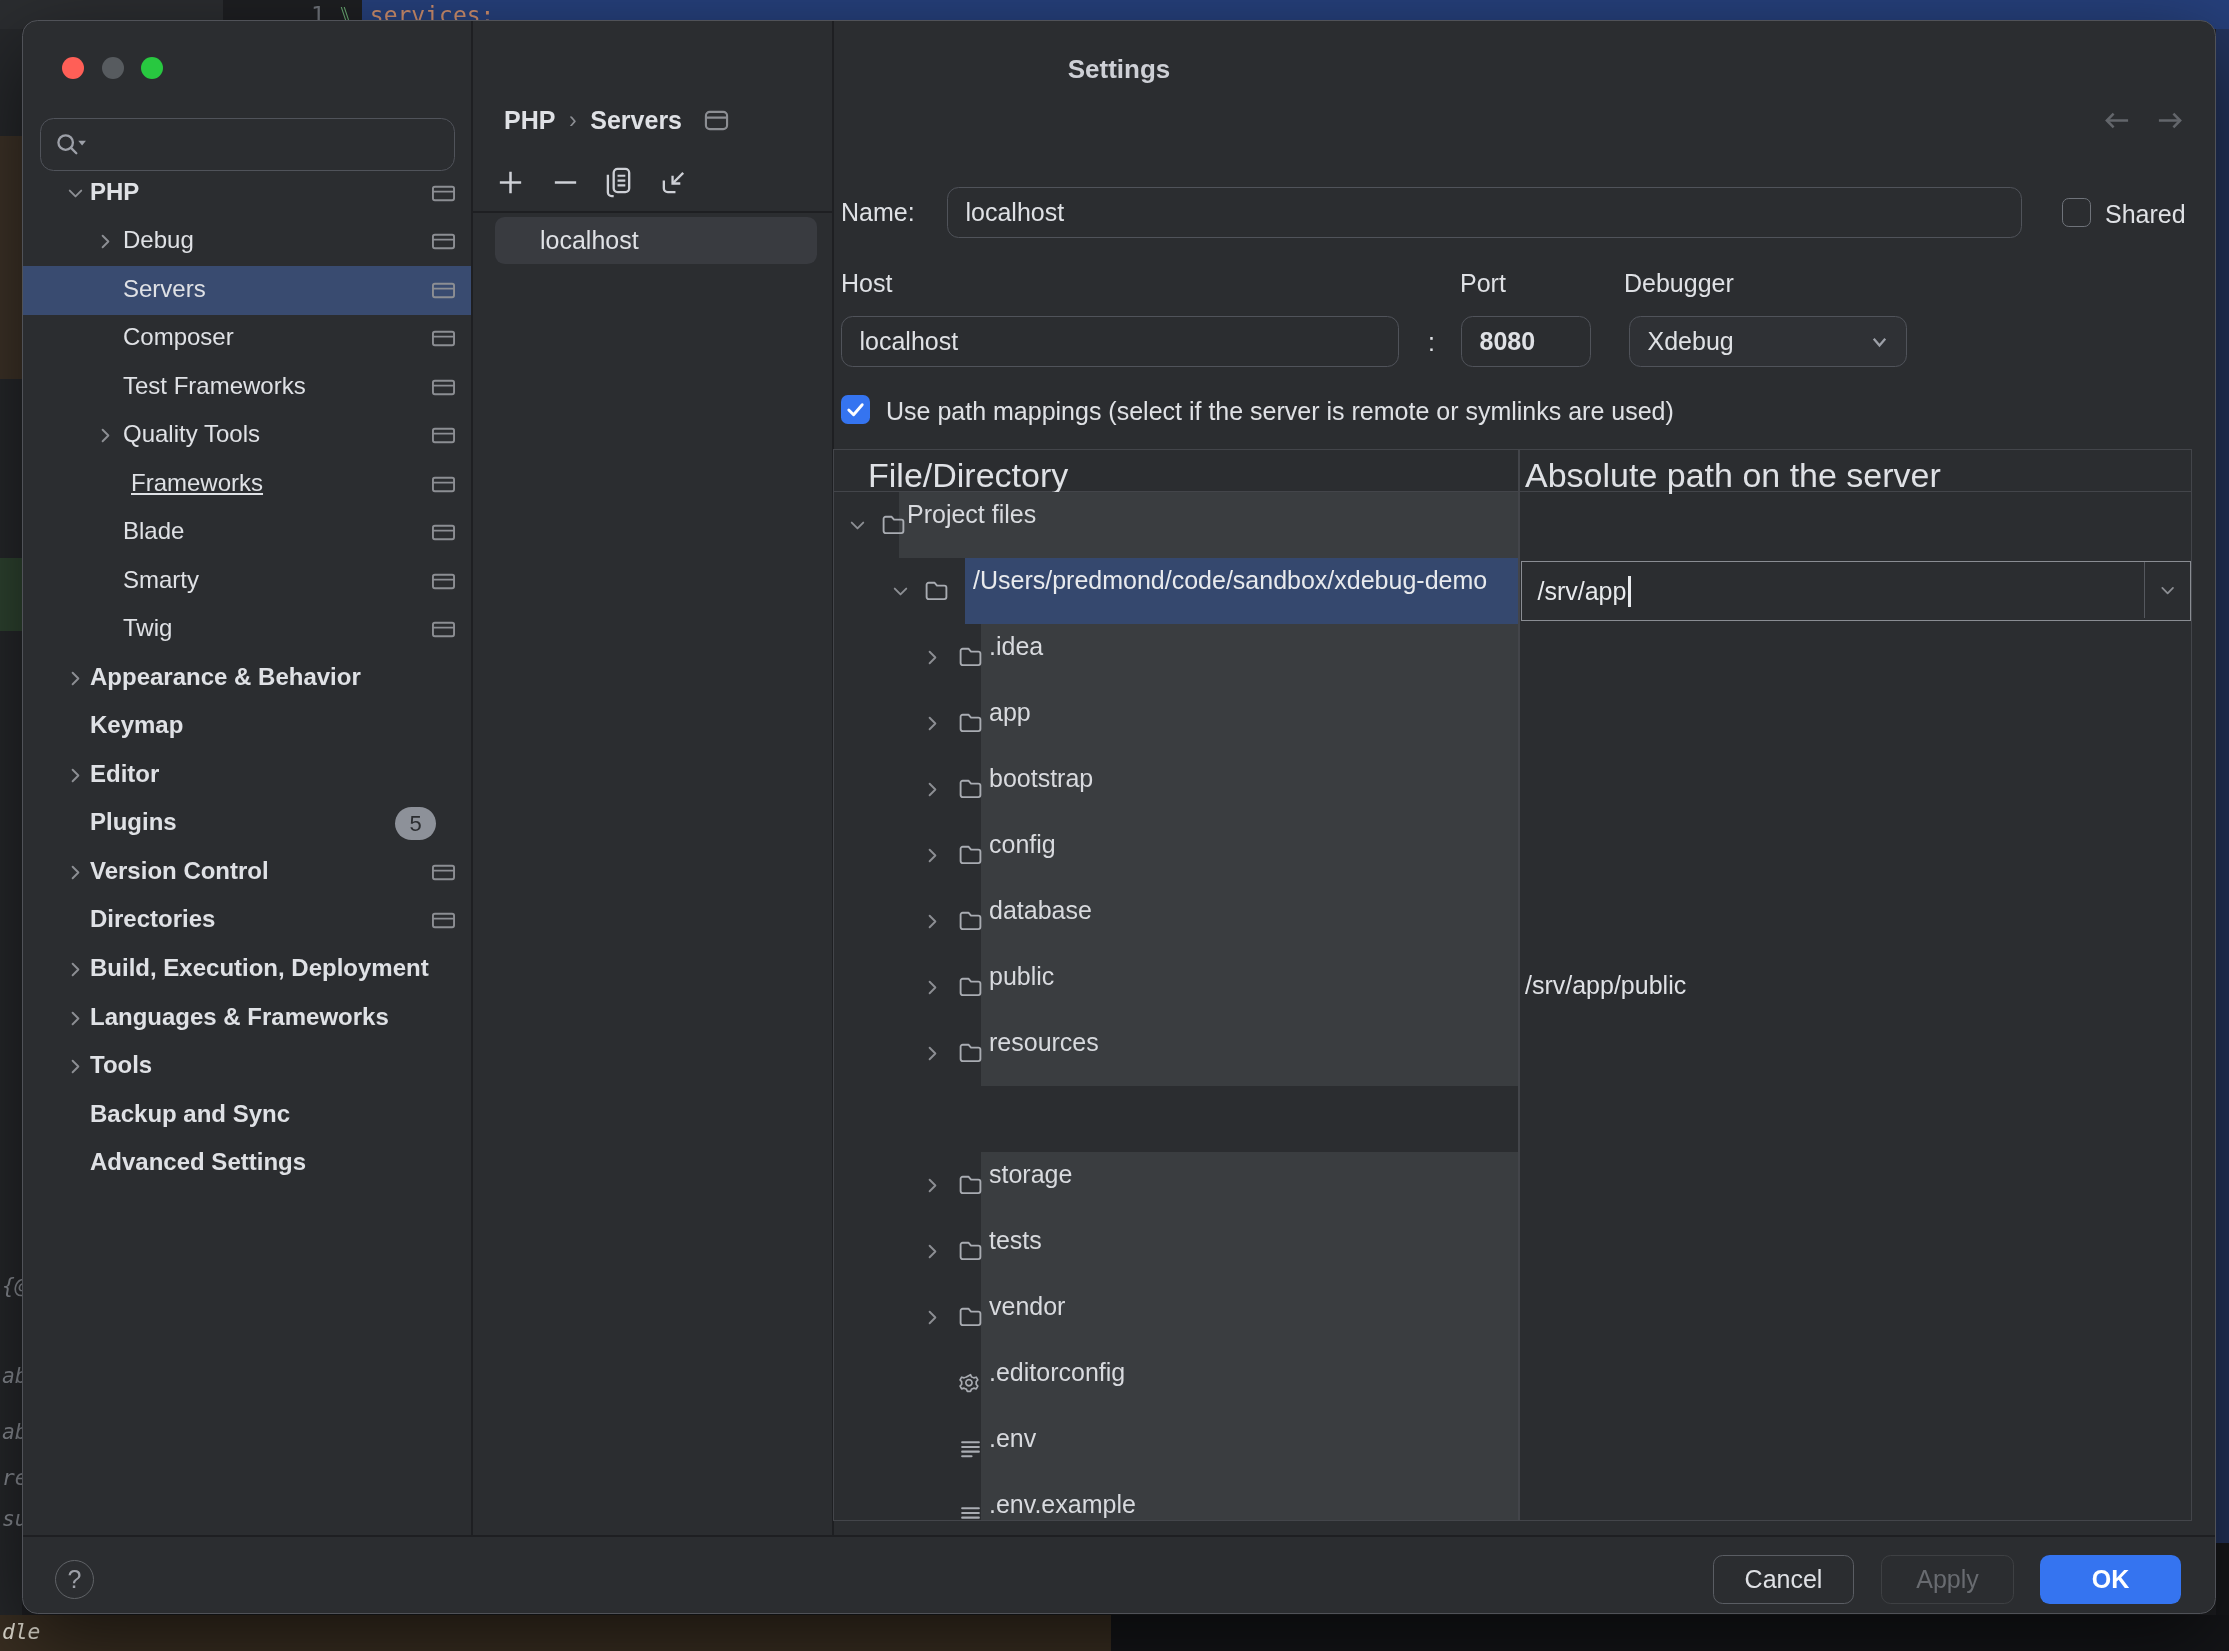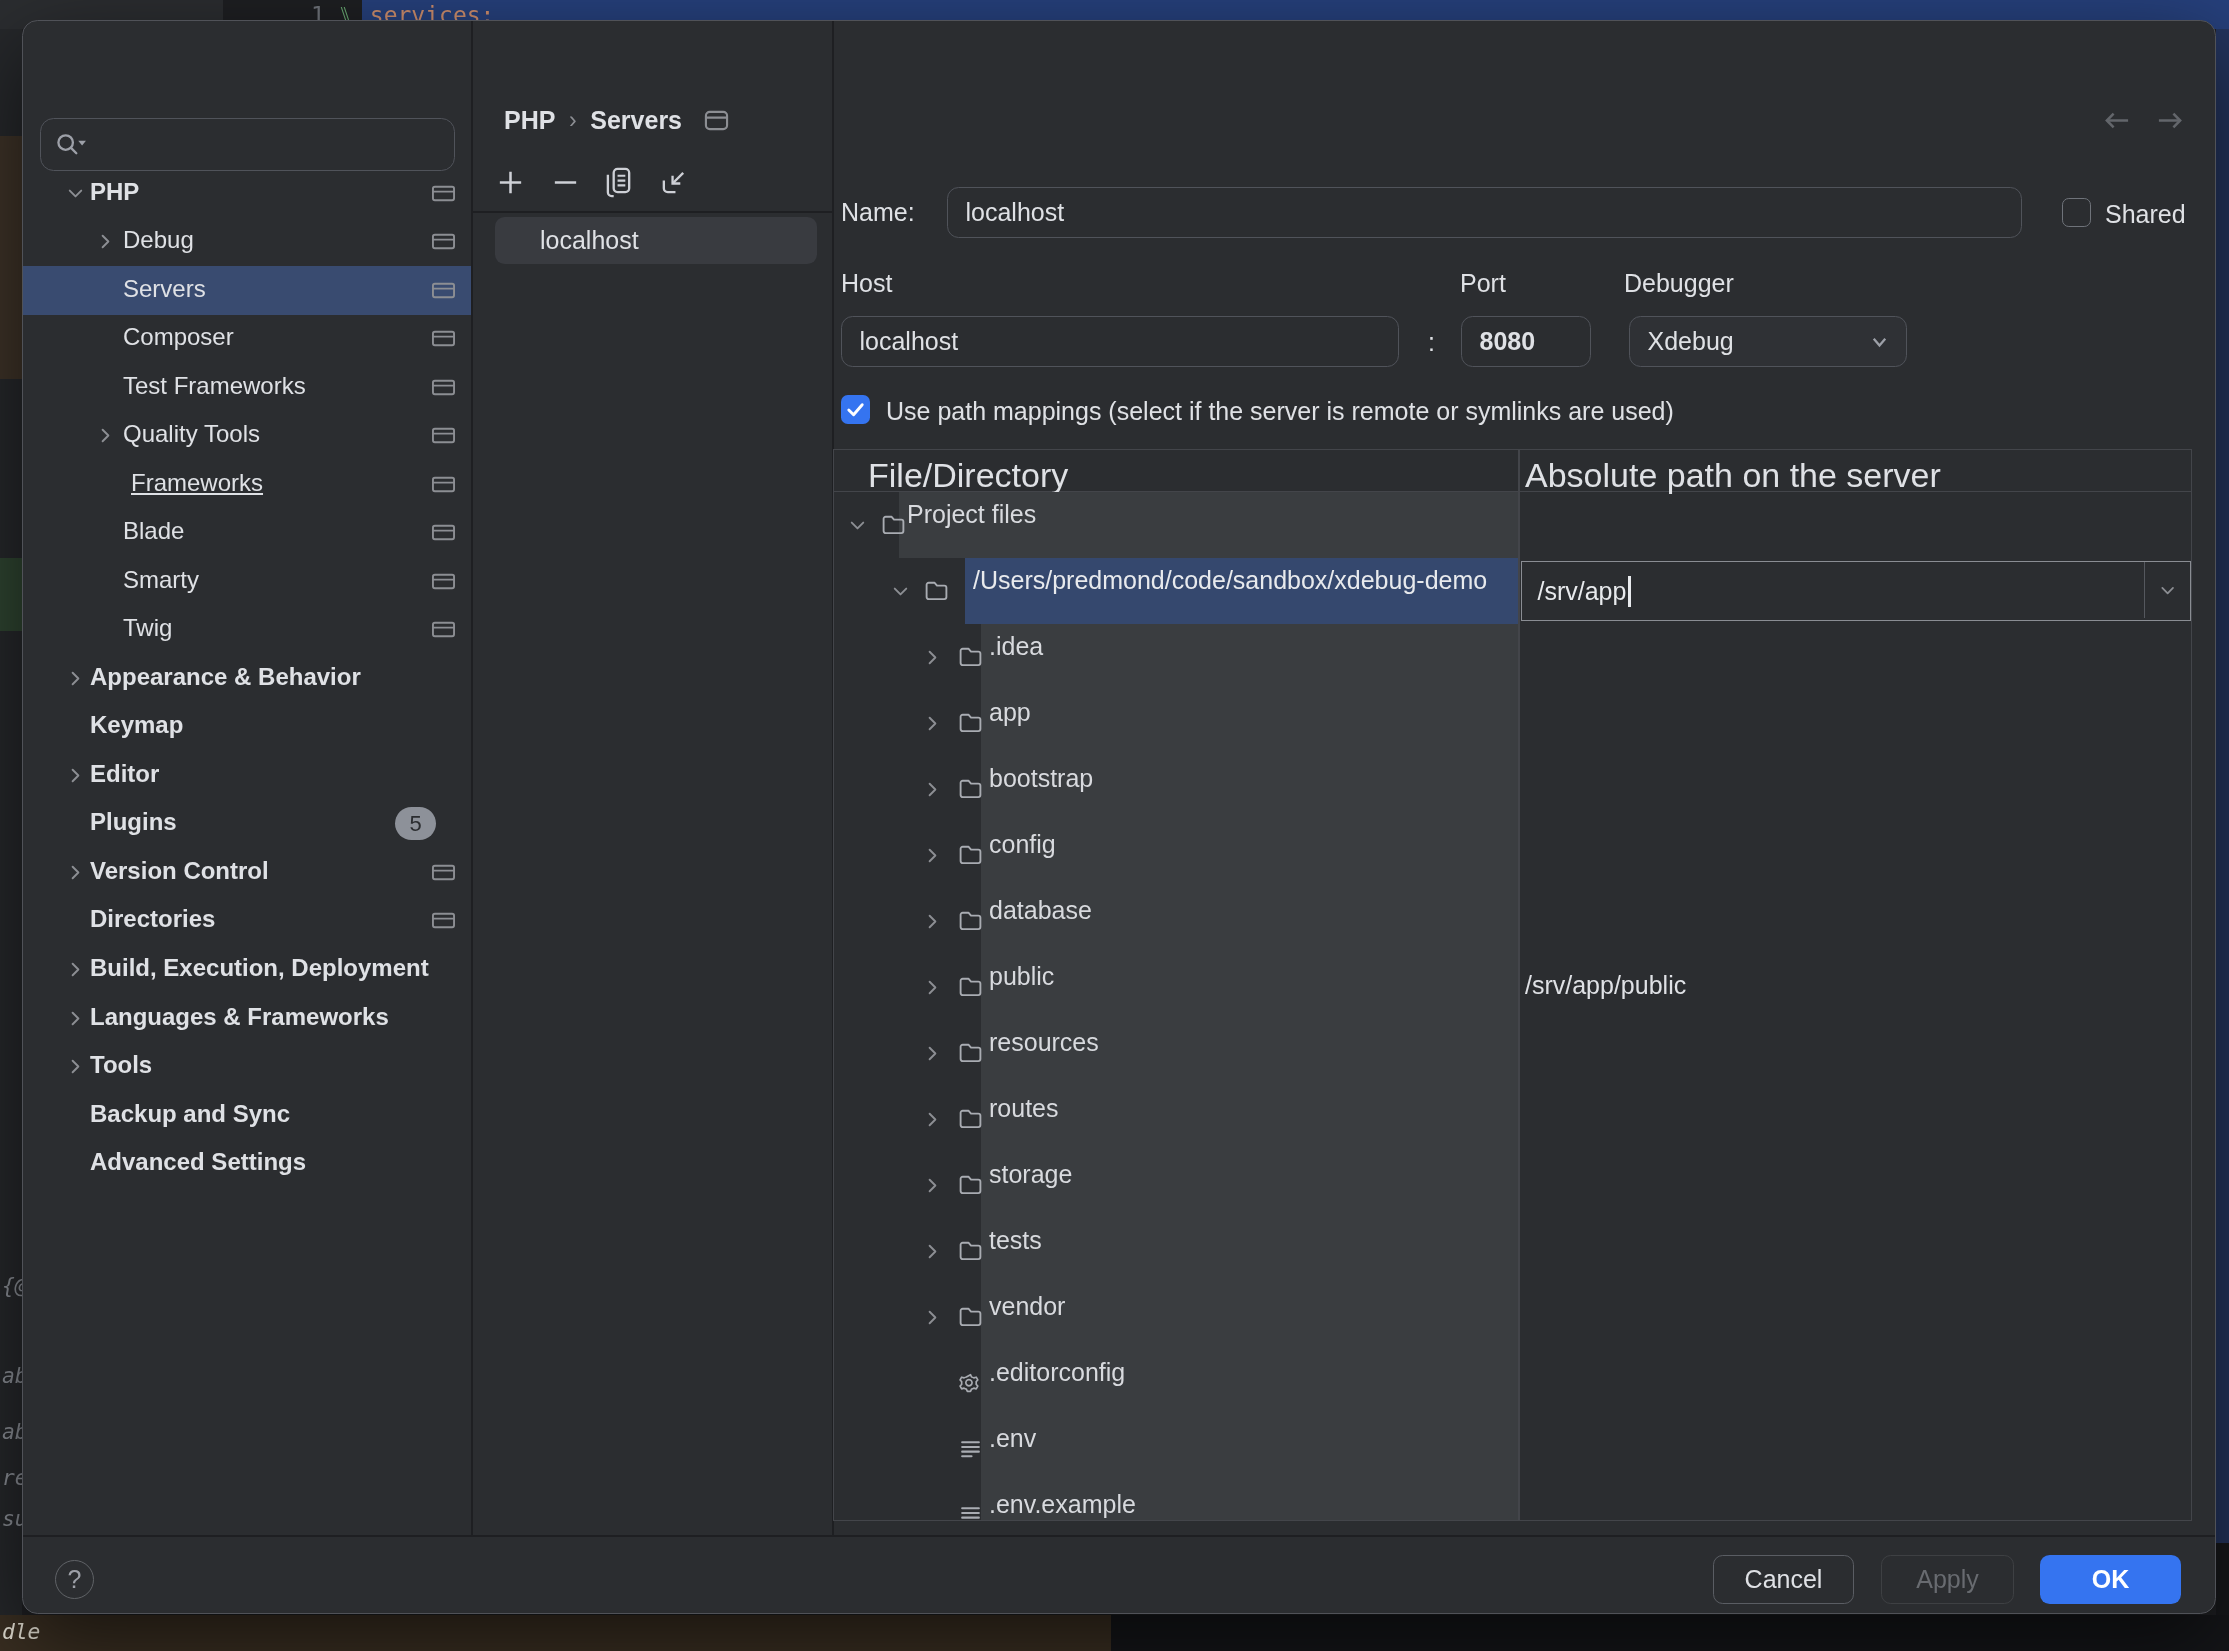--- a/index.html
+++ b/index.html
@@ -120,20 +120,26 @@
       </div>
   </div>
   <div class="abs bd-right-navy"></div>
   <div class="abs bd-right-dark"></div>
   <div class="abs bd-bottom-brown"></div>
   <div class="abs bd-bottom-dark"></div>
   <div class="abs bd-frag-bottom">dle</div>
 
   <div class="abs dialog">
 
+    <div class="abs titlebar">
+      <span class="abs light" style="left:39px;background:#FF5F57;"></span>
+      <span class="abs light" style="left:79px;background:#575B5F;"></span>
+      <span class="abs light" style="left:118px;background:#28C840;"></span>
+      <div class="abs title">Settings</div>
+    </div>
 
     <div class="abs sidebar">
       <div class="abs searchbox">
         <svg width="33" height="29" viewBox="0 0 34 30">
           <circle cx="12" cy="13" r="7.5" fill="none" stroke="#9DA0A8" stroke-width="2.4"></circle>
           <line x1="17.5" y1="18.5" x2="23" y2="24" stroke="#9DA0A8" stroke-width="2.4" stroke-linecap="round"></line>
           <path d="M25 11 l8 0 -4 5 z" fill="#9DA0A8"></path>
         </svg>
       </div>
       <div id="sidebar-items">
@@ -466,30 +472,20 @@
           <div class="abs trow" style="top: 528px;">
             <div class="band" style="left: 147px; width: 537px;"></div>
             <svg width="23" height="23" viewBox="0 0 24 24" class="t-chev" style="left: 87px;">
               <path d="M9 6 L15 12 L9 18" fill="none" stroke="#8C8E93" stroke-width="2" stroke-linecap="round" stroke-linejoin="round"></path>
             </svg>
             <svg width="27" height="25" viewBox="0 0 24 24" class="t-icon" style="left: 123px;">
               <path d="M2.5 6.5 a2 2 0 0 1 2-2 h5.5 l2.5 2.8 h7 a2 2 0 0 1 2 2 v9 a2 2 0 0 1 -2 2 h-15 a2 2 0 0 1 -2-2 z" fill="none" stroke="#A9ACB2" stroke-width="1.8" stroke-linecap="round" stroke-linejoin="round"></path>
             </svg>
             <div class="t-lbl" style="left: 155px;">resources</div>
           </div>
-          <div class="abs trow" style="top: 594px;">
-            <div class="band" style="left: 147px; width: 537px;"></div>
-            <svg width="23" height="23" viewBox="0 0 24 24" class="t-chev" style="left: 87px;">
-              <path d="M9 6 L15 12 L9 18" fill="none" stroke="#8C8E93" stroke-width="2" stroke-linecap="round" stroke-linejoin="round"></path>
-            </svg>
-            <svg width="27" height="25" viewBox="0 0 24 24" class="t-icon" style="left: 123px;">
-              <path d="M2.5 6.5 a2 2 0 0 1 2-2 h5.5 l2.5 2.8 h7 a2 2 0 0 1 2 2 v9 a2 2 0 0 1 -2 2 h-15 a2 2 0 0 1 -2-2 z" fill="none" stroke="#A9ACB2" stroke-width="1.8" stroke-linecap="round" stroke-linejoin="round"></path>
-            </svg>
-            <div class="t-lbl" style="left: 155px;">routes</div>
-          </div>
           <div class="abs trow" style="top: 660px;">
             <div class="band" style="left: 147px; width: 537px;"></div>
             <svg width="23" height="23" viewBox="0 0 24 24" class="t-chev" style="left: 87px;">
               <path d="M9 6 L15 12 L9 18" fill="none" stroke="#8C8E93" stroke-width="2" stroke-linecap="round" stroke-linejoin="round"></path>
             </svg>
             <svg width="27" height="25" viewBox="0 0 24 24" class="t-icon" style="left: 123px;">
               <path d="M2.5 6.5 a2 2 0 0 1 2-2 h5.5 l2.5 2.8 h7 a2 2 0 0 1 2 2 v9 a2 2 0 0 1 -2 2 h-15 a2 2 0 0 1 -2-2 z" fill="none" stroke="#A9ACB2" stroke-width="1.8" stroke-linecap="round" stroke-linejoin="round"></path>
             </svg>
             <div class="t-lbl" style="left: 155px;">storage</div>
           </div>

